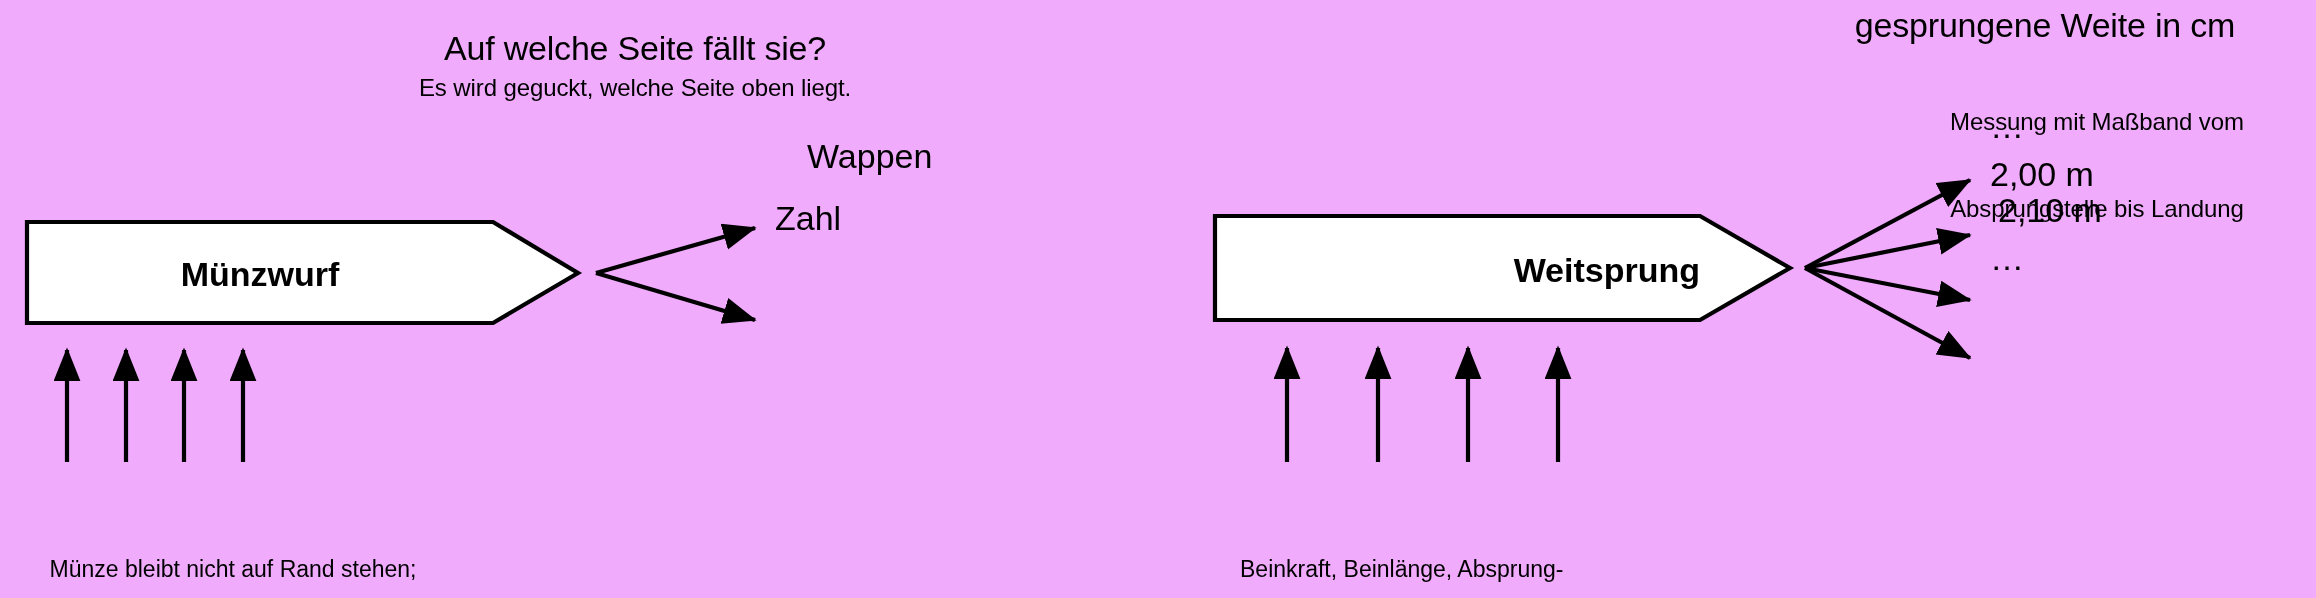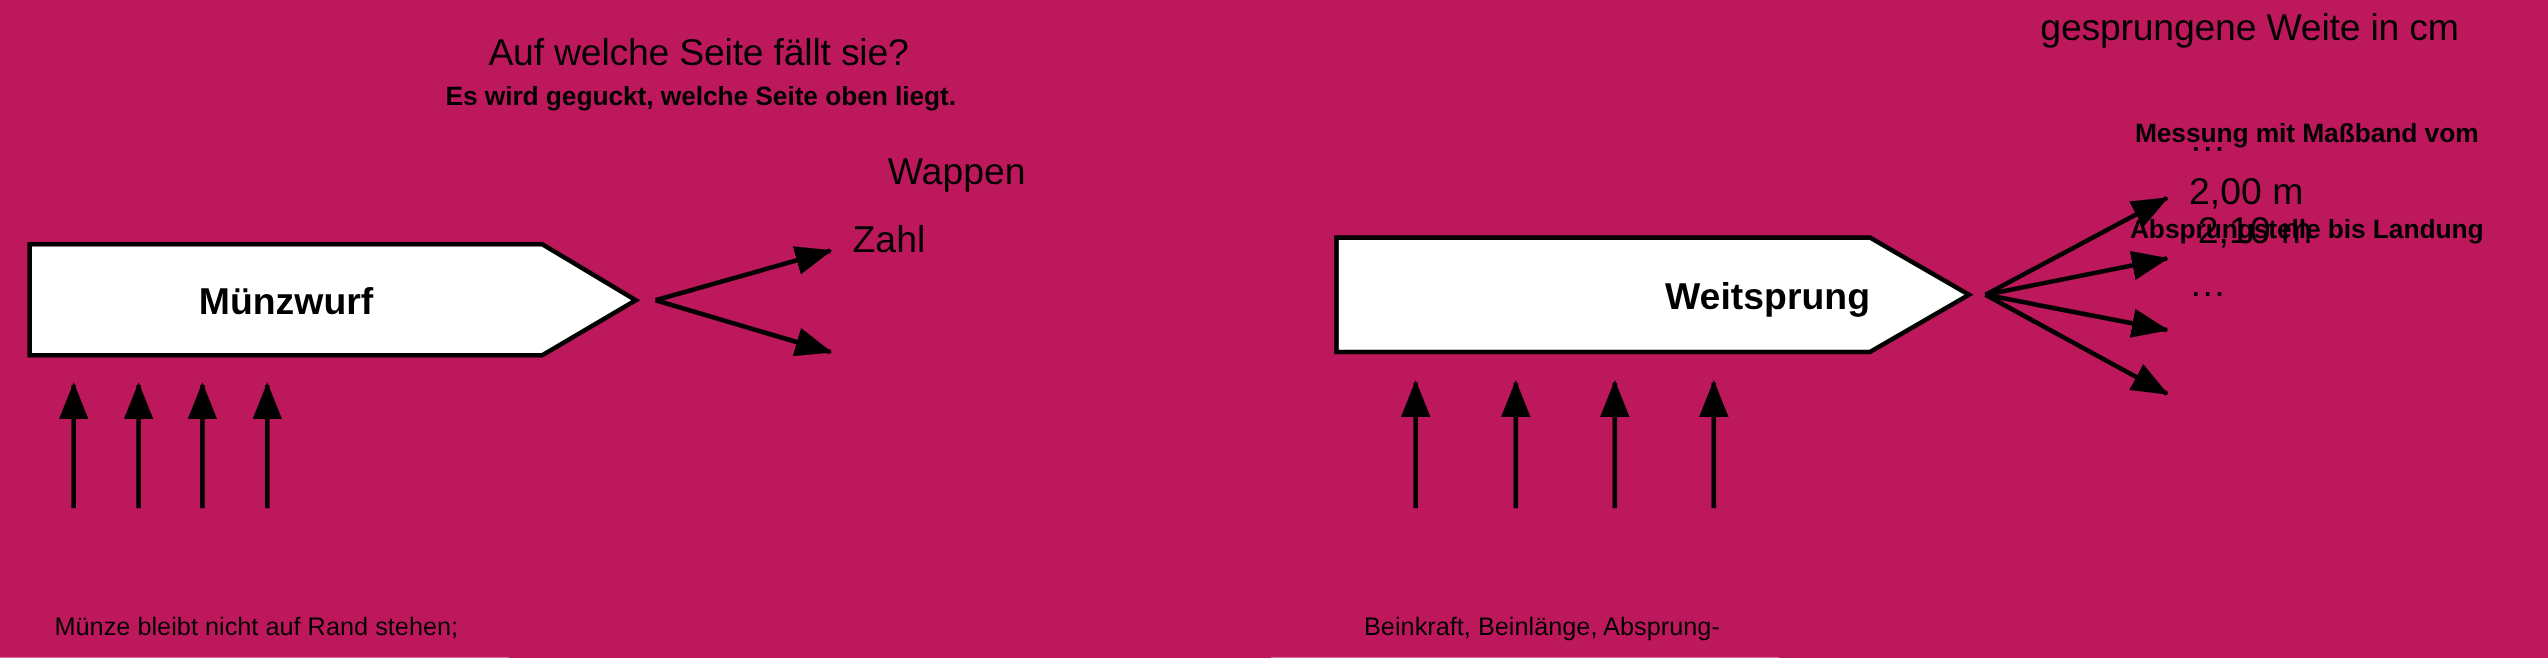--- a/index.html
+++ b/index.html
@@ -8,21 +8,21 @@
     background: #ffffff;
   }
   body {
     font-family: "Liberation Sans", sans-serif;
     color: #000000;
   }
   #canvas {
     position: relative;
     width: 2316px;
     height: 598px;
-    background: #be185d;
+    background: #f0abfc;
     overflow: hidden;
   }
   svg.diagram-layer {
     position: absolute;
     top: 0;
     left: 0;
     width: 2316px;
     height: 598px;
   }
   .txt {
@@ -32,21 +32,21 @@
     line-height: 1.22;
     font-family: "Liberation Sans", sans-serif;
   }
   .heading {
     font-size: 34px;
     font-weight: 400;
     letter-spacing: -0.2px;
   }
   .subheading {
     font-size: 24px;
-    font-weight: 700;
+    font-weight: 400;
     letter-spacing: -0.1px;
   }
   .process-label {
     font-size: 34px;
     font-weight: 700;
   }
   .outcome-label {
     font-size: 34px;
     font-weight: 400;
   }

